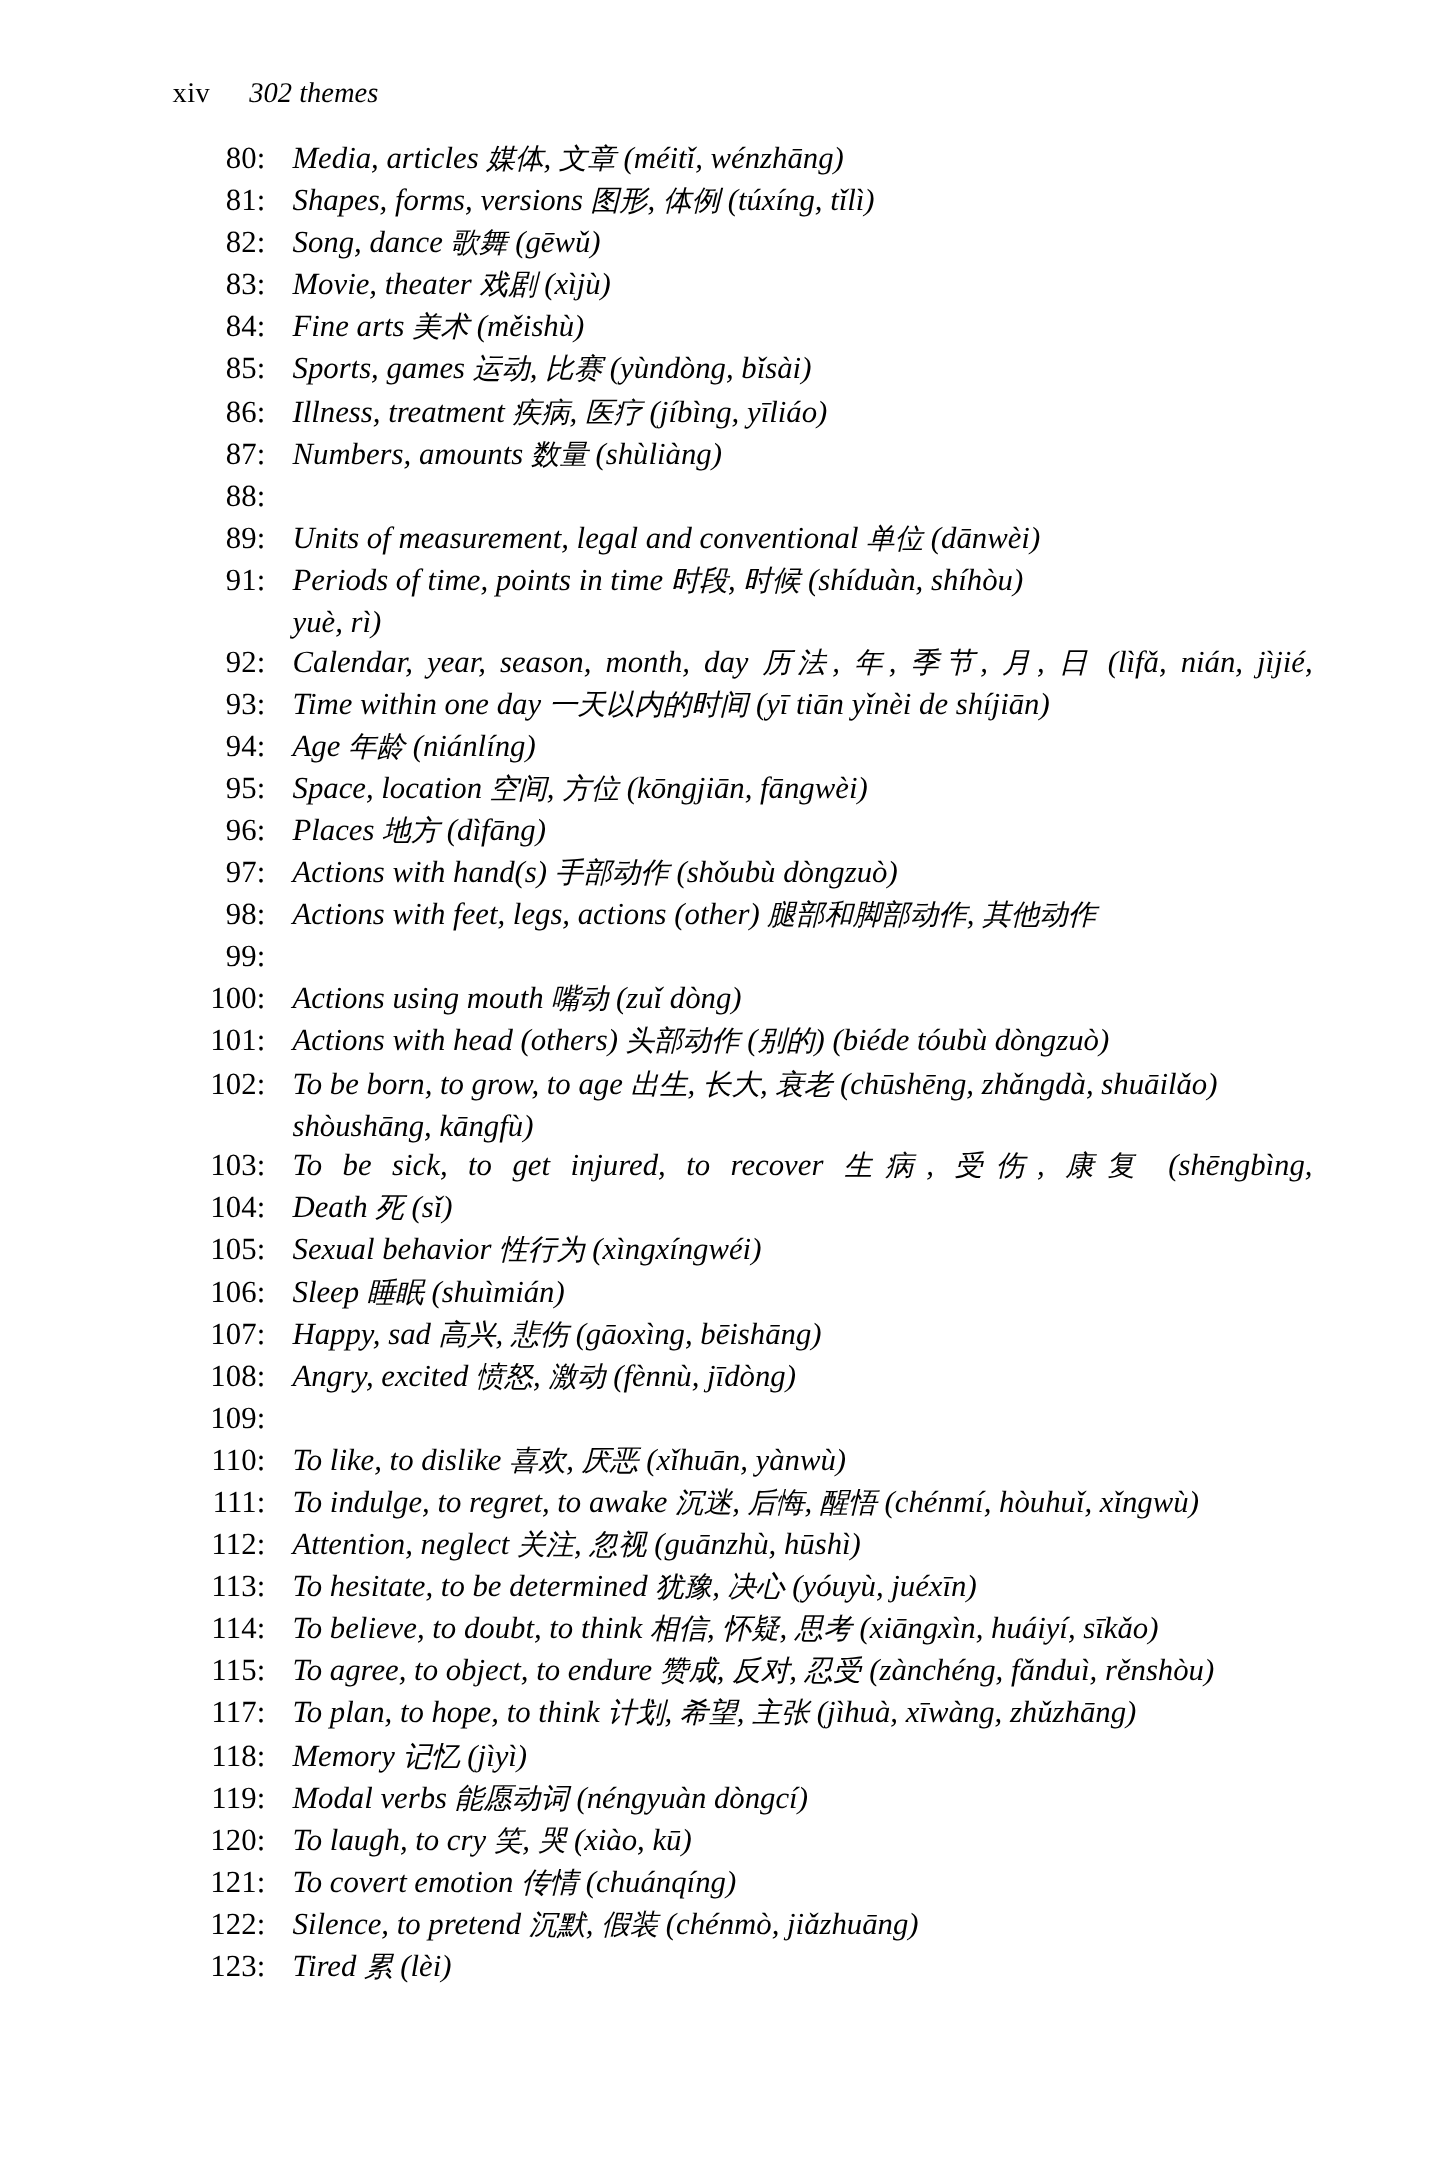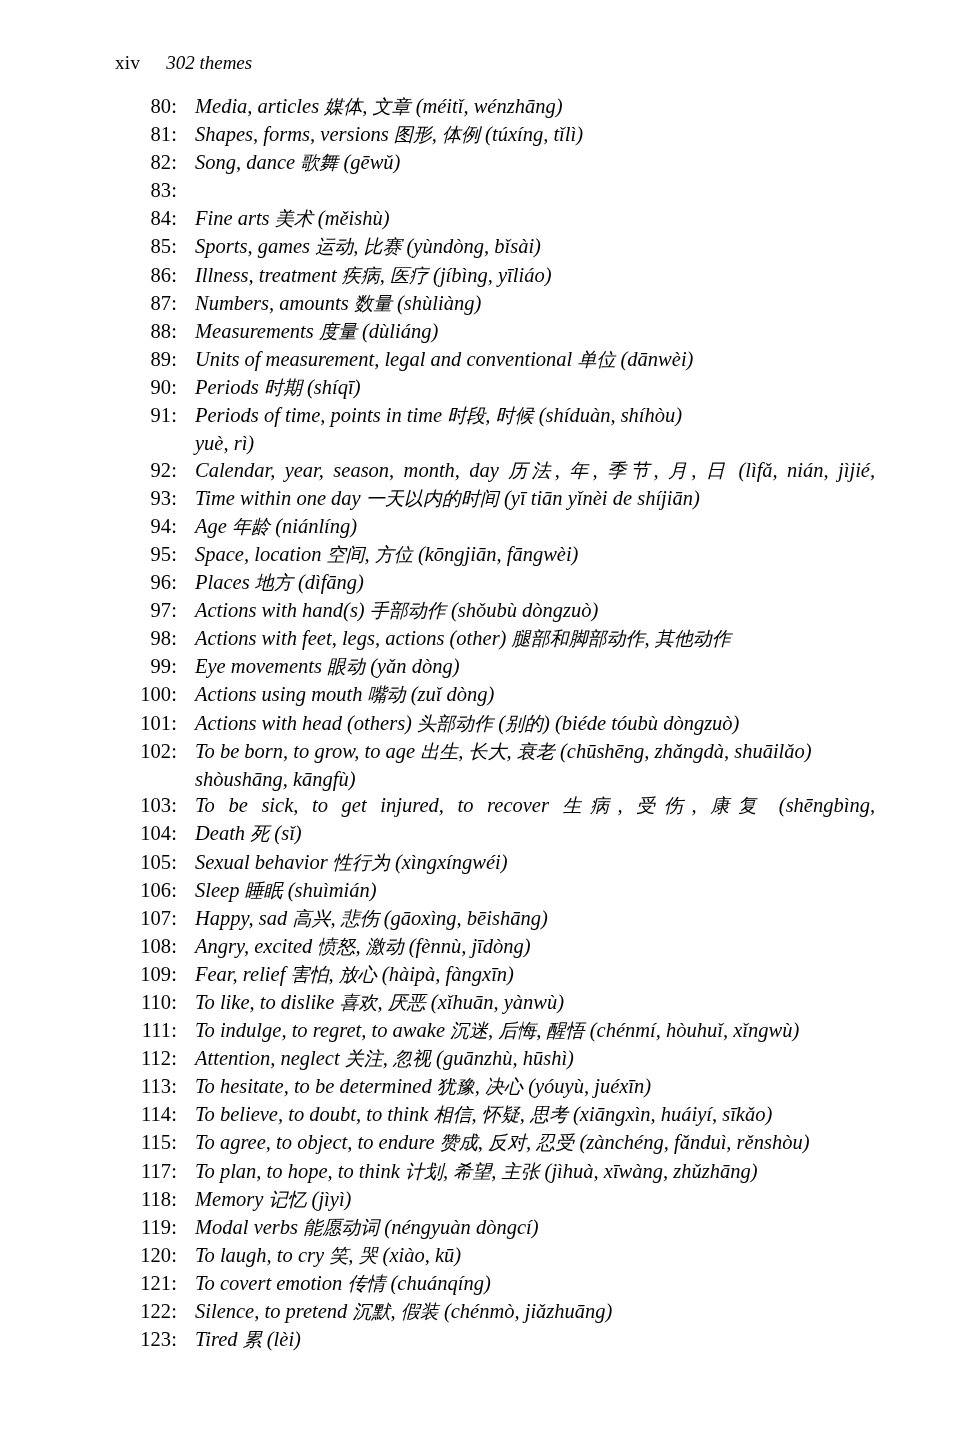--- a/index.html
+++ b/index.html
@@ -119,20 +119,23 @@
         </span>
       </div>
       <div class="theme-row">
         <span class="theme-num">82:</span>
         <span class="theme-text">
           <span class="ln last">Song, dance <span class="han">歌舞</span> (gēwǔ)</span>
         </span>
       </div>
       <div class="theme-row">
         <span class="theme-num">83:</span>
+        <span class="theme-text">
+          <span class="ln last">Movie, theater <span class="han">戏剧</span> (xìjù)</span>
+        </span>
       </div>
       <div class="theme-row">
         <span class="theme-num">84:</span>
         <span class="theme-text">
           <span class="ln last">Fine arts <span class="han">美术</span> (měishù)</span>
         </span>
       </div>
       <div class="theme-row">
         <span class="theme-num">85:</span>
         <span class="theme-text">
@@ -146,34 +149,25 @@
         </span>
       </div>
       <div class="theme-row">
         <span class="theme-num">87:</span>
         <span class="theme-text">
           <span class="ln last">Numbers, amounts <span class="han">数量</span> (shùliàng)</span>
         </span>
       </div>
       <div class="theme-row">
         <span class="theme-num">88:</span>
-        <span class="theme-text">
-          <span class="ln last">Measurements <span class="han">度量</span> (dùliáng)</span>
-        </span>
       </div>
       <div class="theme-row">
         <span class="theme-num">89:</span>
         <span class="theme-text">
           <span class="ln last">Units of measurement, legal and conventional <span class="han">单位</span> (dānwèi)</span>
-        </span>
-      </div>
-      <div class="theme-row">
-        <span class="theme-num">90:</span>
-        <span class="theme-text">
-          <span class="ln last">Periods <span class="han">时期</span> (shíqī)</span>
         </span>
       </div>
       <div class="theme-row">
         <span class="theme-num">91:</span>
         <span class="theme-text">
           <span class="ln last">Periods of time, points in time <span class="han">时段</span>, <span class="han">时候</span> (shíduàn, shíhòu)</span>
         </span>
       </div>
       <div class="theme-row">
         <span class="theme-num">92:</span>
@@ -213,23 +207,20 @@
         </span>
       </div>
       <div class="theme-row">
         <span class="theme-num">98:</span>
         <span class="theme-text">
           <span class="ln last">Actions with feet, legs, actions (other) <span class="han">腿部和脚部动作</span>, <span class="han">其他动作</span></span>
         </span>
       </div>
       <div class="theme-row">
         <span class="theme-num">99:</span>
-        <span class="theme-text">
-          <span class="ln last">Eye movements <span class="han">眼动</span> (yǎn dòng)</span>
-        </span>
       </div>
       <div class="theme-row">
         <span class="theme-num">100:</span>
         <span class="theme-text">
           <span class="ln last">Actions using mouth <span class="han">嘴动</span> (zuǐ dòng)</span>
         </span>
       </div>
       <div class="theme-row">
         <span class="theme-num">101:</span>
         <span class="theme-text">
@@ -274,23 +265,20 @@
         </span>
       </div>
       <div class="theme-row">
         <span class="theme-num">108:</span>
         <span class="theme-text">
           <span class="ln last">Angry, excited <span class="han">愤怒</span>, <span class="han">激动</span> (fènnù, jīdòng)</span>
         </span>
       </div>
       <div class="theme-row">
         <span class="theme-num">109:</span>
-        <span class="theme-text">
-          <span class="ln last">Fear, relief <span class="han">害怕</span>, <span class="han">放心</span> (hàipà, fàngxīn)</span>
-        </span>
       </div>
       <div class="theme-row">
         <span class="theme-num">110:</span>
         <span class="theme-text">
           <span class="ln last">To like, to dislike <span class="han">喜欢</span>, <span class="han">厌恶</span> (xǐhuān, yànwù)</span>
         </span>
       </div>
       <div class="theme-row">
         <span class="theme-num">111:</span>
         <span class="theme-text">

